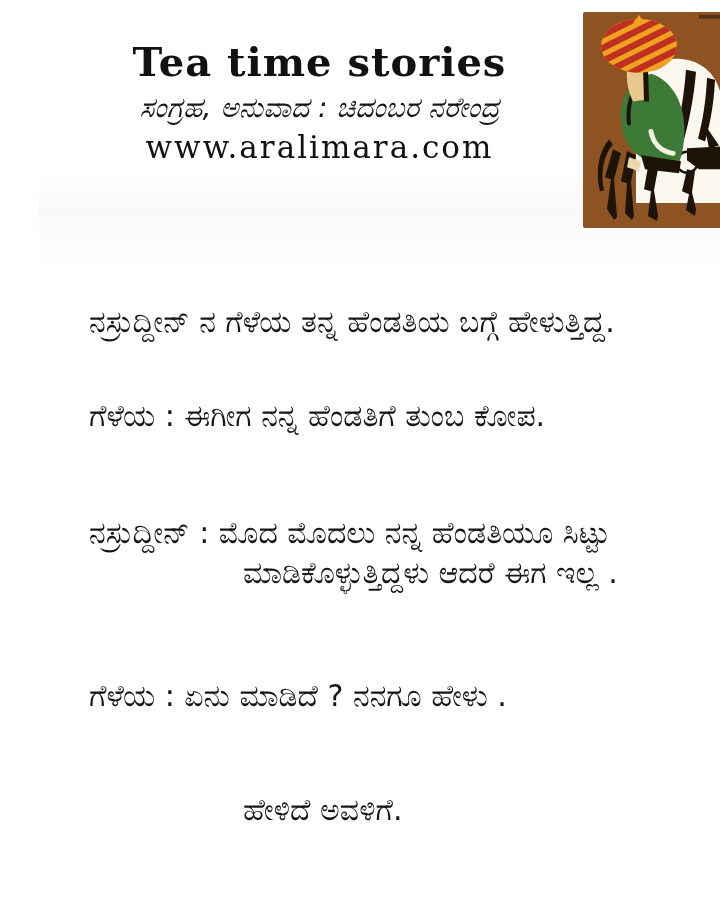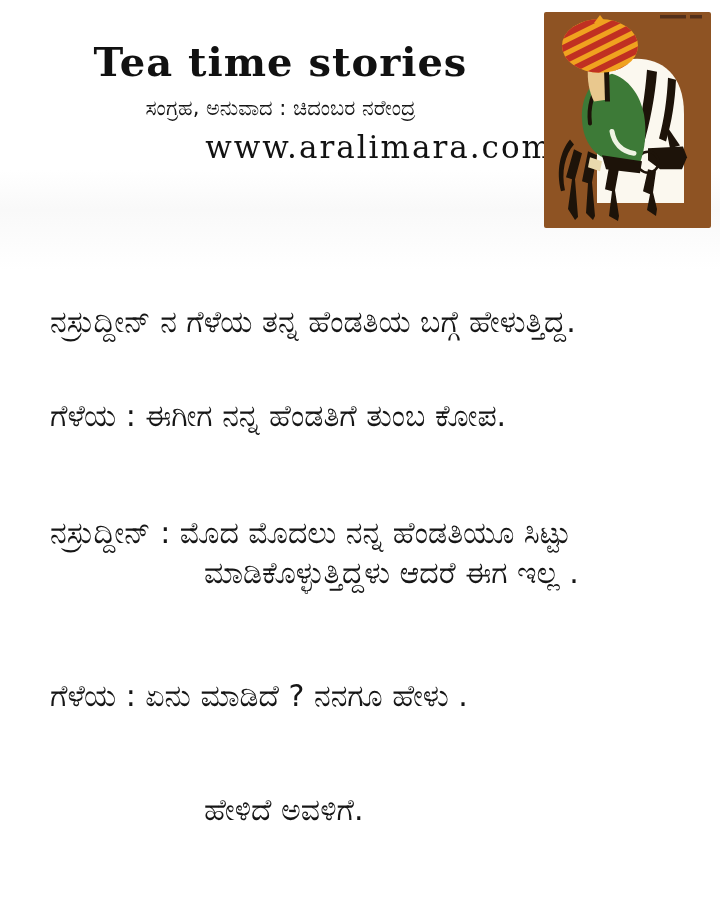--- a/index.html
+++ b/index.html
@@ -4,38 +4,38 @@
 <style>
   html,body{margin:0;padding:0;}
   body{
     width:720px;height:898px;
     background:#ffffff;
     font-family:"DejaVu Sans", sans-serif;
     color:#1b1b1b;
     position:relative;
     overflow:hidden;
   }
-  .page{position:absolute;inset:0;background:linear-gradient(180deg,#ffffff 0 170px,#f9f9f9 210px,#ffffff 270px 100%);}
+  .page{position:absolute;inset:0;background:linear-gradient(180deg,#ffffff 0 170px,#f9f9f9 210px,#ffffff 270px 100%);margin-left:39px;}
   .header{
     position:absolute;top:40px;left:8px;width:545px;
     text-align:center;
   }
   .title{
     font-family:"DejaVu Serif", serif;
     font-weight:700;
     font-size:40px;line-height:44px;
     letter-spacing:1px;color:#111;
   }
   .byline{
-    font-size:21px;line-height:36px;margin-top:6px;color:#161616;
+    font-size:28px;line-height:36px;margin-top:6px;color:#161616;font-style:italic;
   }
   .website{
     font-family:"DejaVu Serif", serif;
     font-size:31px;line-height:38px;margin-top:2px;
-    letter-spacing:2px;color:#121212;text-align:right;
+    letter-spacing:2px;color:#121212;
   }
   .illustration{
     position:absolute;top:12px;left:544px;width:167px;height:216px;
     border-radius:2px;overflow:hidden;
   }
   .story-line{
     position:absolute;left:50px;width:650px;
     font-size:30px;line-height:44px;color:#161616;
     white-space:nowrap;
   }

